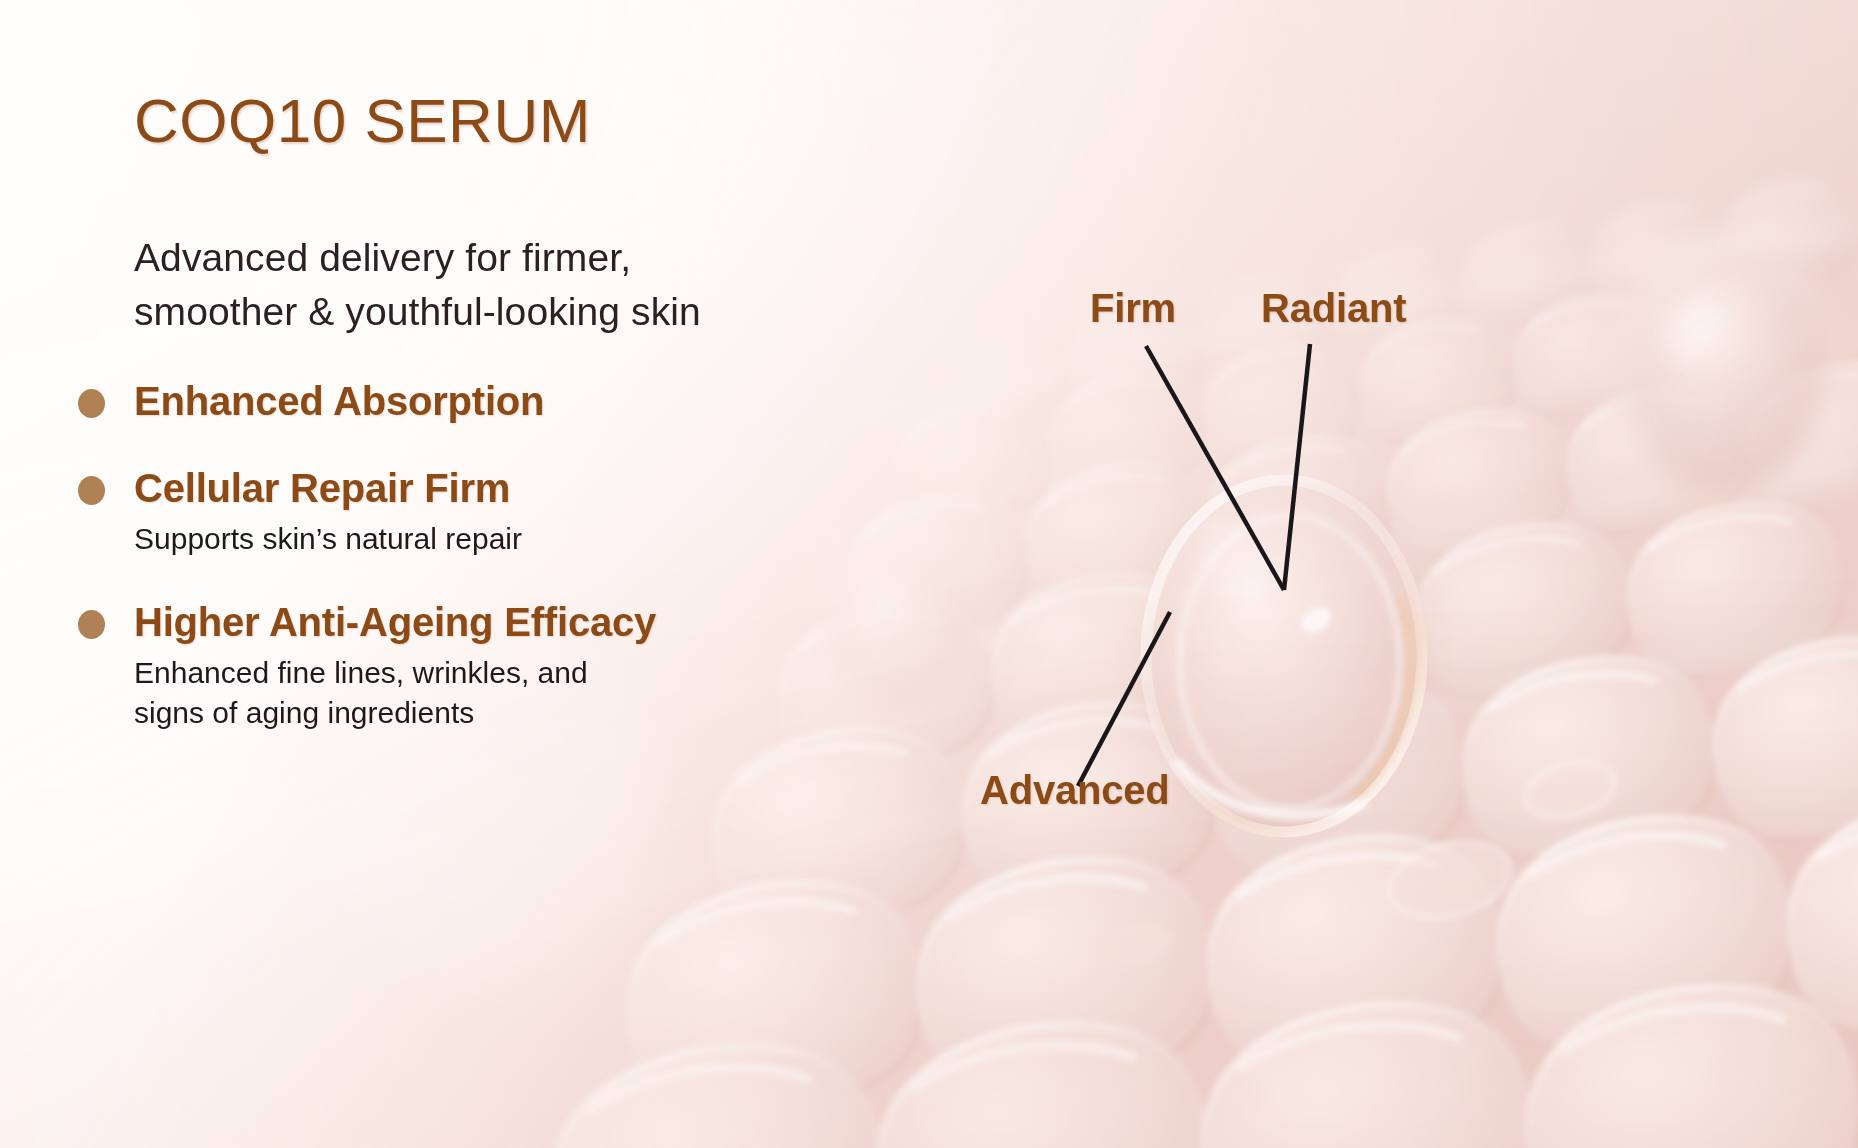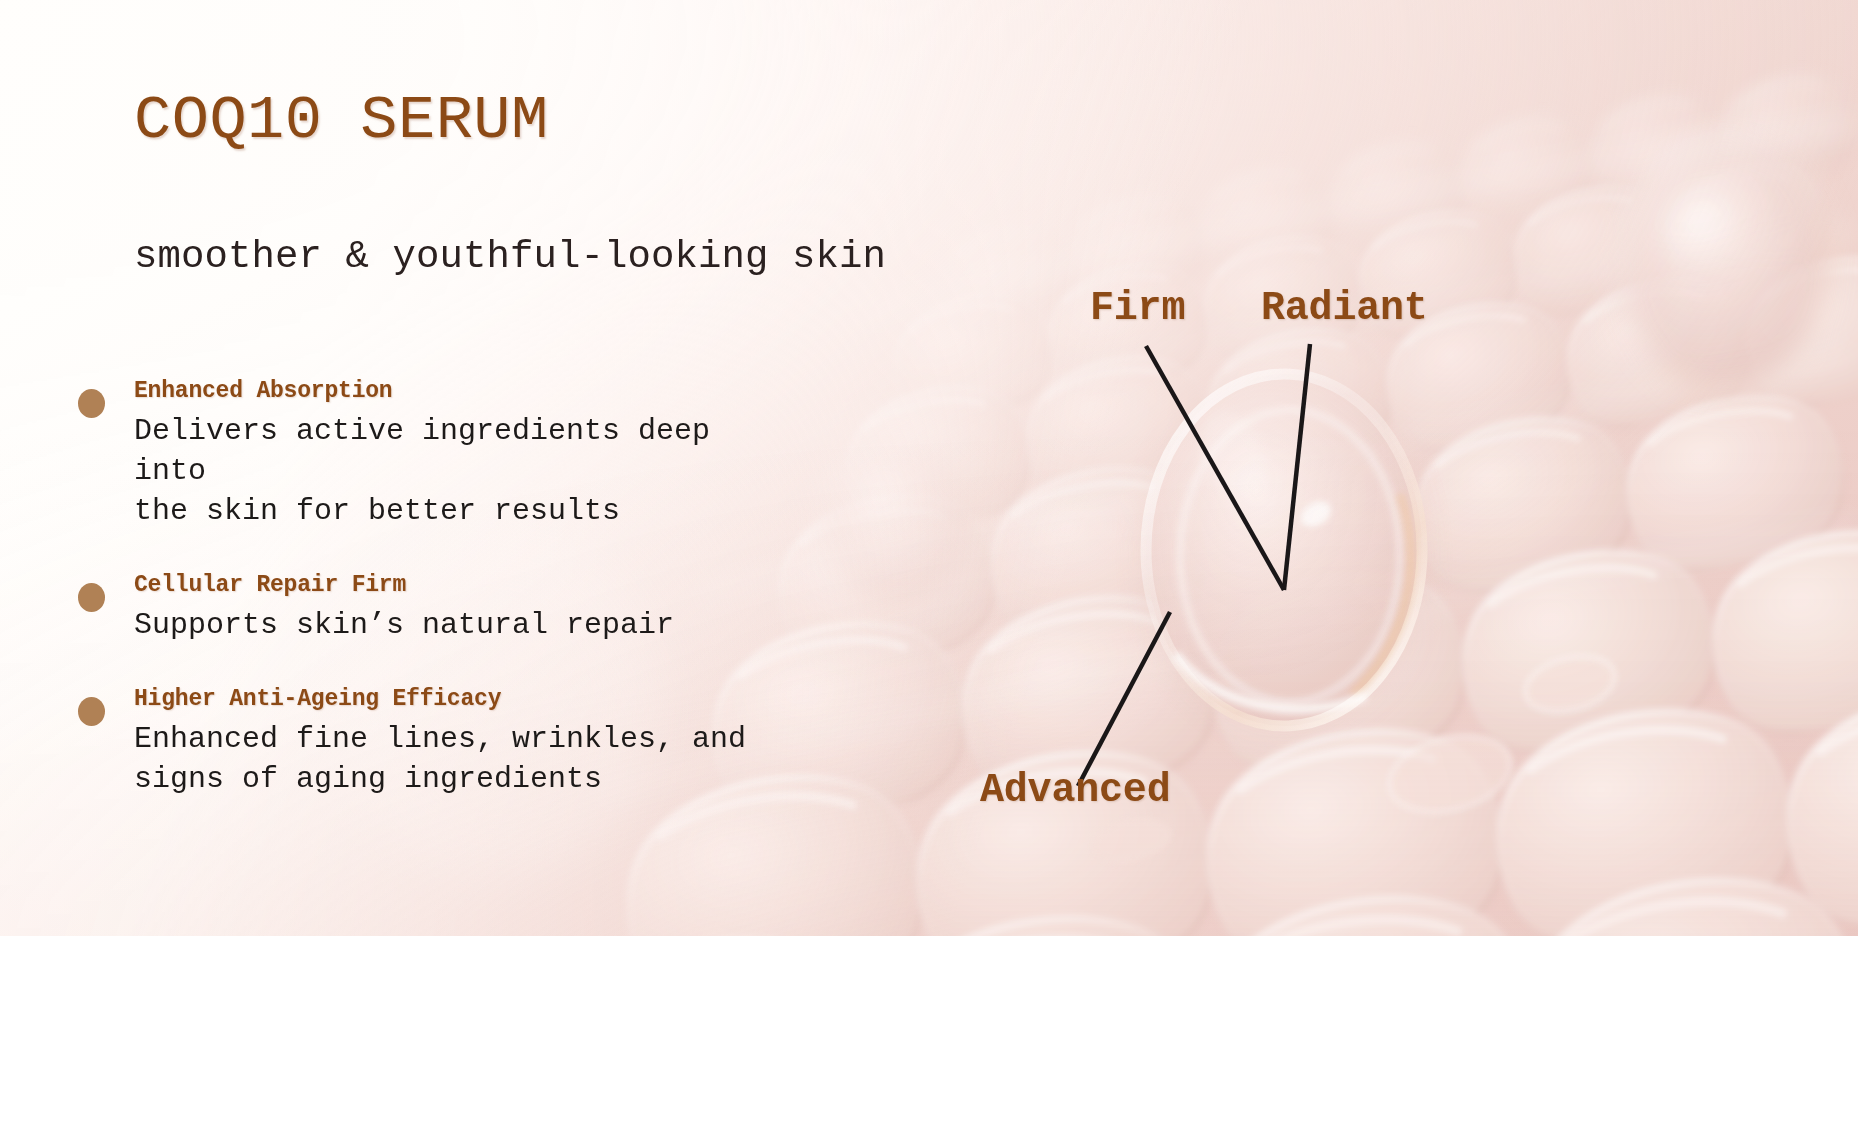--- a/index.html
+++ b/index.html
@@ -3,23 +3,23 @@
 <meta charset="utf-8">
 <style>
   html, body {
     margin: 0;
     padding: 0;
     background: #ffffff;
   }
   #stage {
     position: relative;
     width: 1858px;
-    height: 936px;
+    height: 1148px;
     overflow: hidden;
-    font-family: Liberation Mono, monospace;
+    font-family: Liberation Sans, sans-serif;
     background: #bef264;
   }
 
   
   #photo {
     position: absolute;
     inset: 0;
     overflow: hidden;
   }
   #photo svg { display:block; width:100%; height:100%; }
@@ -106,21 +106,21 @@
     position: absolute;
     left: 0;
     top: 11px;
     width: 27px;
     height: 29px;
     border-radius: 50%;
     background: #b08155;
   }
   .b-head {
     margin-left: 56px;
-    font-size: 23px;
+    font-size: 40px;
     font-weight: bold;
     color: #8c4a16;
     letter-spacing: -0.2px;
     line-height: 1.18;
     text-shadow: 1px 1px 1.5px rgba(180,140,120,0.30);
   }
   .b-body {
     margin-left: 56px;
     margin-top: 7px;
     font-size: 30px;
@@ -333,32 +333,29 @@
     <path d="M1170 612 L1078 786" stroke="#1a1718" stroke-width="4.5" fill="none"></path>
   </svg>
 
   <div id="copy">
 
     <h1 class="title">
       <span>COQ10 SERUM</span>
     </h1>
 
     <p class="subtitle">
+      <span>Advanced delivery for firmer,</span>
       <span class="l2">smoother &amp; youthful-looking skin</span>
     </p>
 
     <div class="benefits">
 
       <div class="benefit">
         <span class="dot"></span>
         <div class="b-head">Enhanced Absorption</div>
-        <div class="b-body">
-          <span>Delivers active ingredients deep into</span>
-          <span class="l2">the skin for better results</span>
-        </div>
       </div>
 
       <div class="benefit">
         <span class="dot"></span>
         <div class="b-head">Cellular Repair Firm</div>
         <div class="b-body">
           <span>Supports skin’s natural repair</span>
         </div>
       </div>
 

